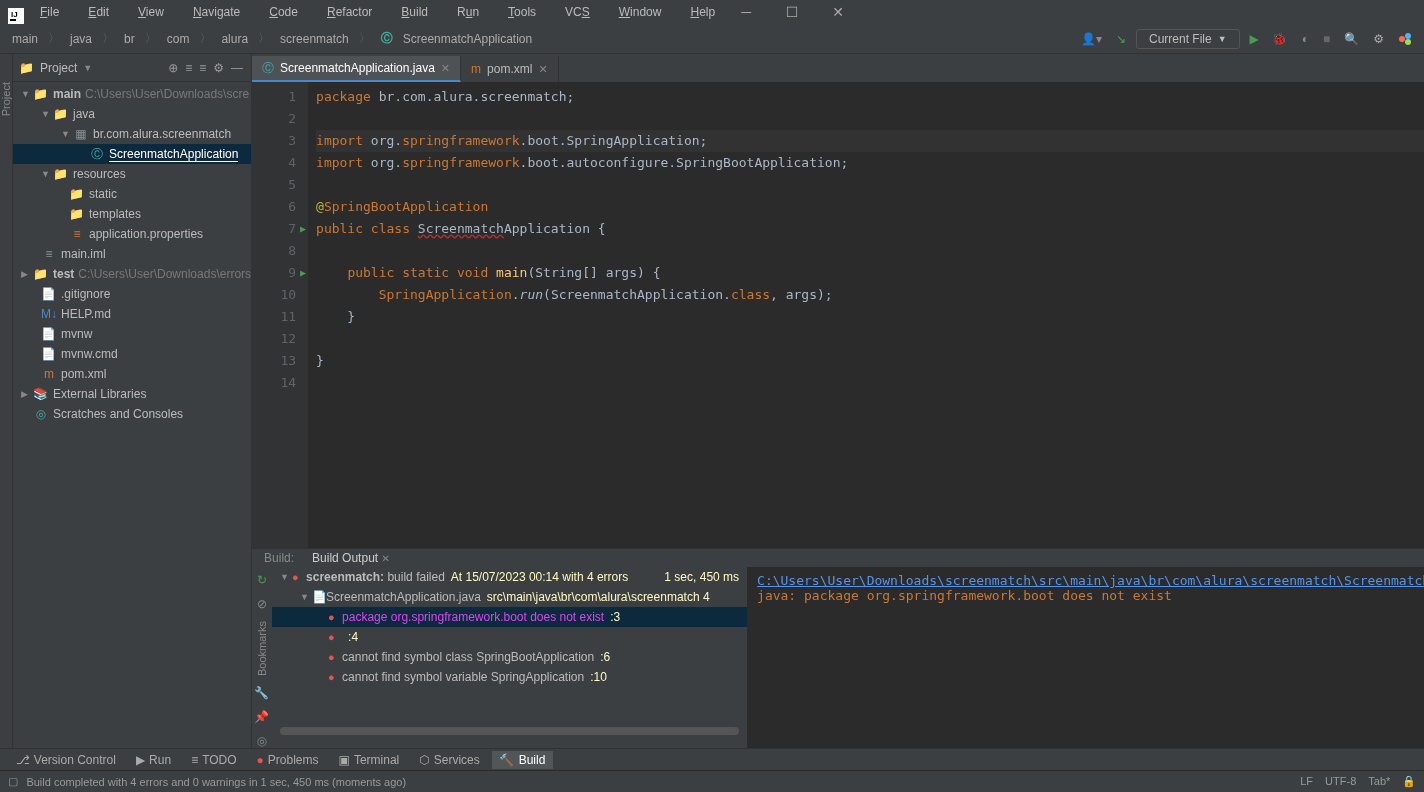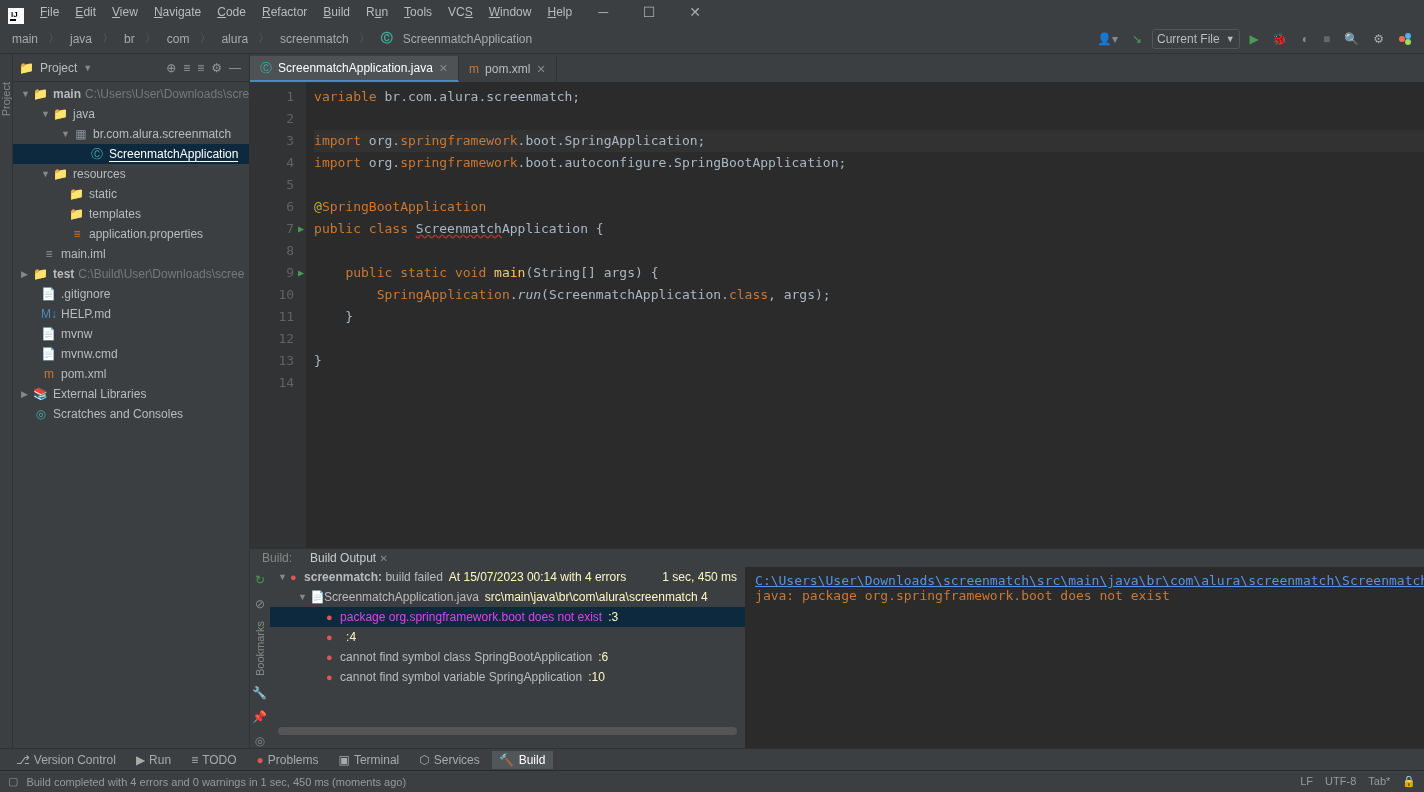--- a/index.html
+++ b/index.html
@@ -2,36 +2,36 @@
 <html><head>
 <meta charset="utf-8">
 <style>
 * { margin: 0; padding: 0; box-sizing: border-box; }
 body { font-family: "Segoe UI", Arial, sans-serif; font-size: 12px; background: #2b2b2b; color: #bbb; overflow: hidden; width: 1424px; height: 792px; }
 .main-container { display: flex; flex-direction: column; height: 792px; }
 
 
 .titlebar { height: 24px; background: #3c3f41; display: flex; align-items: center; padding: 0 0; }
 .titlebar .logo { width: 24px; height: 24px; display: flex; align-items: flex-end; justify-content: center; margin: 0 4px; }
-.menubar { display: flex; gap: 0; }
+.menubar { display: flex; gap: 13px; }
 .menubar span { padding: 4px 8px; cursor: pointer; color: #bbb; }
 .menubar span u { text-decoration: underline; }
 .titlebar .title { flex: 1; text-align: left; padding-left: 30px; color: #787878; }
 .winctrls { display: flex; gap: 0; }
 .winctrls div { width: 46px; height: 24px; display: flex; align-items: center; justify-content: center; color: #aaa; cursor: pointer; font-size: 14px; }
 
 
 .navbar { height: 30px; background: #3c3f41; border-bottom: 1px solid #323232; display: flex; align-items: center; padding: 0 8px; }
 .breadcrumb { display: flex; align-items: center; gap: 2px; color: #aaa; }
 .breadcrumb span { padding: 2px 4px; }
 .breadcrumb .sep { color: #666; }
 .breadcrumb .fileicon { color: #4a9; font-weight: bold; }
 .navbar .right { margin-left: auto; display: flex; align-items: center; gap: 6px; }
 .navbar .right .btn { padding: 2px 4px; cursor: pointer; display: flex; align-items: center; }
-.run-config { border: 1px solid #555; border-radius: 3px; padding: 2px 4px; display: flex; align-items: center; gap: 6px; background: #3c3f41; }
+.run-config { border: 1px solid #555; border-radius: 3px; padding: 2px 12px; display: flex; align-items: center; gap: 6px; background: #3c3f41; }
 
 
 .body { flex: 1; display: flex; overflow: hidden; }
 .left-gutter { width: 20px; background: #3c3f41; border-right: 1px solid #323232; display: flex; flex-direction: column; align-items: center; padding-top: 20px; }
 .left-gutter .vlabel { writing-mode: vertical-rl; transform: rotate(180deg); font-size: 11px; padding: 8px 0; color: #888; cursor: pointer; }
 
 
 .project-panel { width: 240px; background: #3c3f41; border-right: 1px solid #323232; display: flex; flex-direction: column; }
 .project-header { height: 28px; display: flex; align-items: center; padding: 0 6px; gap: 6px; border-bottom: 1px solid #323232; }
 .project-header .ptitle { display: flex; align-items: center; gap: 4px; }
@@ -234,21 +234,21 @@
             <span class="label">application.properties</span>
           </div>
         <div class="tree-row" style="padding-left:28px">
             <span class="icon file-icon">≡</span>
             <span class="label">main.iml</span>
           </div>
         <div class="tree-row" style="padding-left:8px">
             <span class="arrow">▶</span>
             <span class="icon folder-blue">📁</span>
             <span class="label" style="font-weight:bold">test</span>
-            <span class="path">C:\Build\User\Downloads\scree</span>
+            <span class="path">C:\Users\User\Downloads\errors</span>
           </div>
         <div class="tree-row" style="padding-left:28px">
             <span class="icon file-icon">📄</span>
             <span class="label">.gitignore</span>
           </div>
         <div class="tree-row" style="padding-left:28px">
             <span class="icon" style="color:#4a8cc4">M↓</span>
             <span class="label">HELP.md</span>
           </div>
         <div class="tree-row" style="padding-left:28px">
@@ -301,21 +301,21 @@
           <div class="ln">8</div>
           <div class="ln">9<span class="run-arrow" style="top:180px">▶</span></div>
           <div class="ln">10</div>
             <div class="ln">11</div>
             <div class="ln">12</div>
             <div class="ln">13</div>
             <div class="ln">14</div>
         </div>
         <div class="code">
 
-<div class="line"><span class="kw">variable </span><span class="pkg">br.com.alura.screenmatch</span>;</div>
+<div class="line"><span class="kw">package </span><span class="pkg">br.com.alura.screenmatch</span>;</div>
 <div class="line"></div>
 <div class="line hl"><span class="kw">import </span><span>org.</span><span class="sf">springframework</span><span>.boot.SpringApplication;</span></div>
 <div class="line"><span class="kw">import </span><span>org.</span><span class="sf">springframework</span><span>.boot.autoconfigure.SpringBootApplication;</span></div>
 <div class="line"></div>
 <div class="line"><span class="ann">@</span><span class="annname">SpringBootApplication</span></div>
 <div class="line"><span class="kw">public class </span><span class="squiggle">Screenmatch</span><span>Application</span> {</div>
 <div class="line"></div>
 <div class="line">    <span class="kw">public static void </span><span class="method">main</span>(String[] args) {</div>
 <div class="line">        <span class="sf">SpringApplication</span>.<span style="font-style:italic">run</span>(ScreenmatchApplication.<span class="kw">class</span>, args);</div>
 <div class="line">    }</div>

